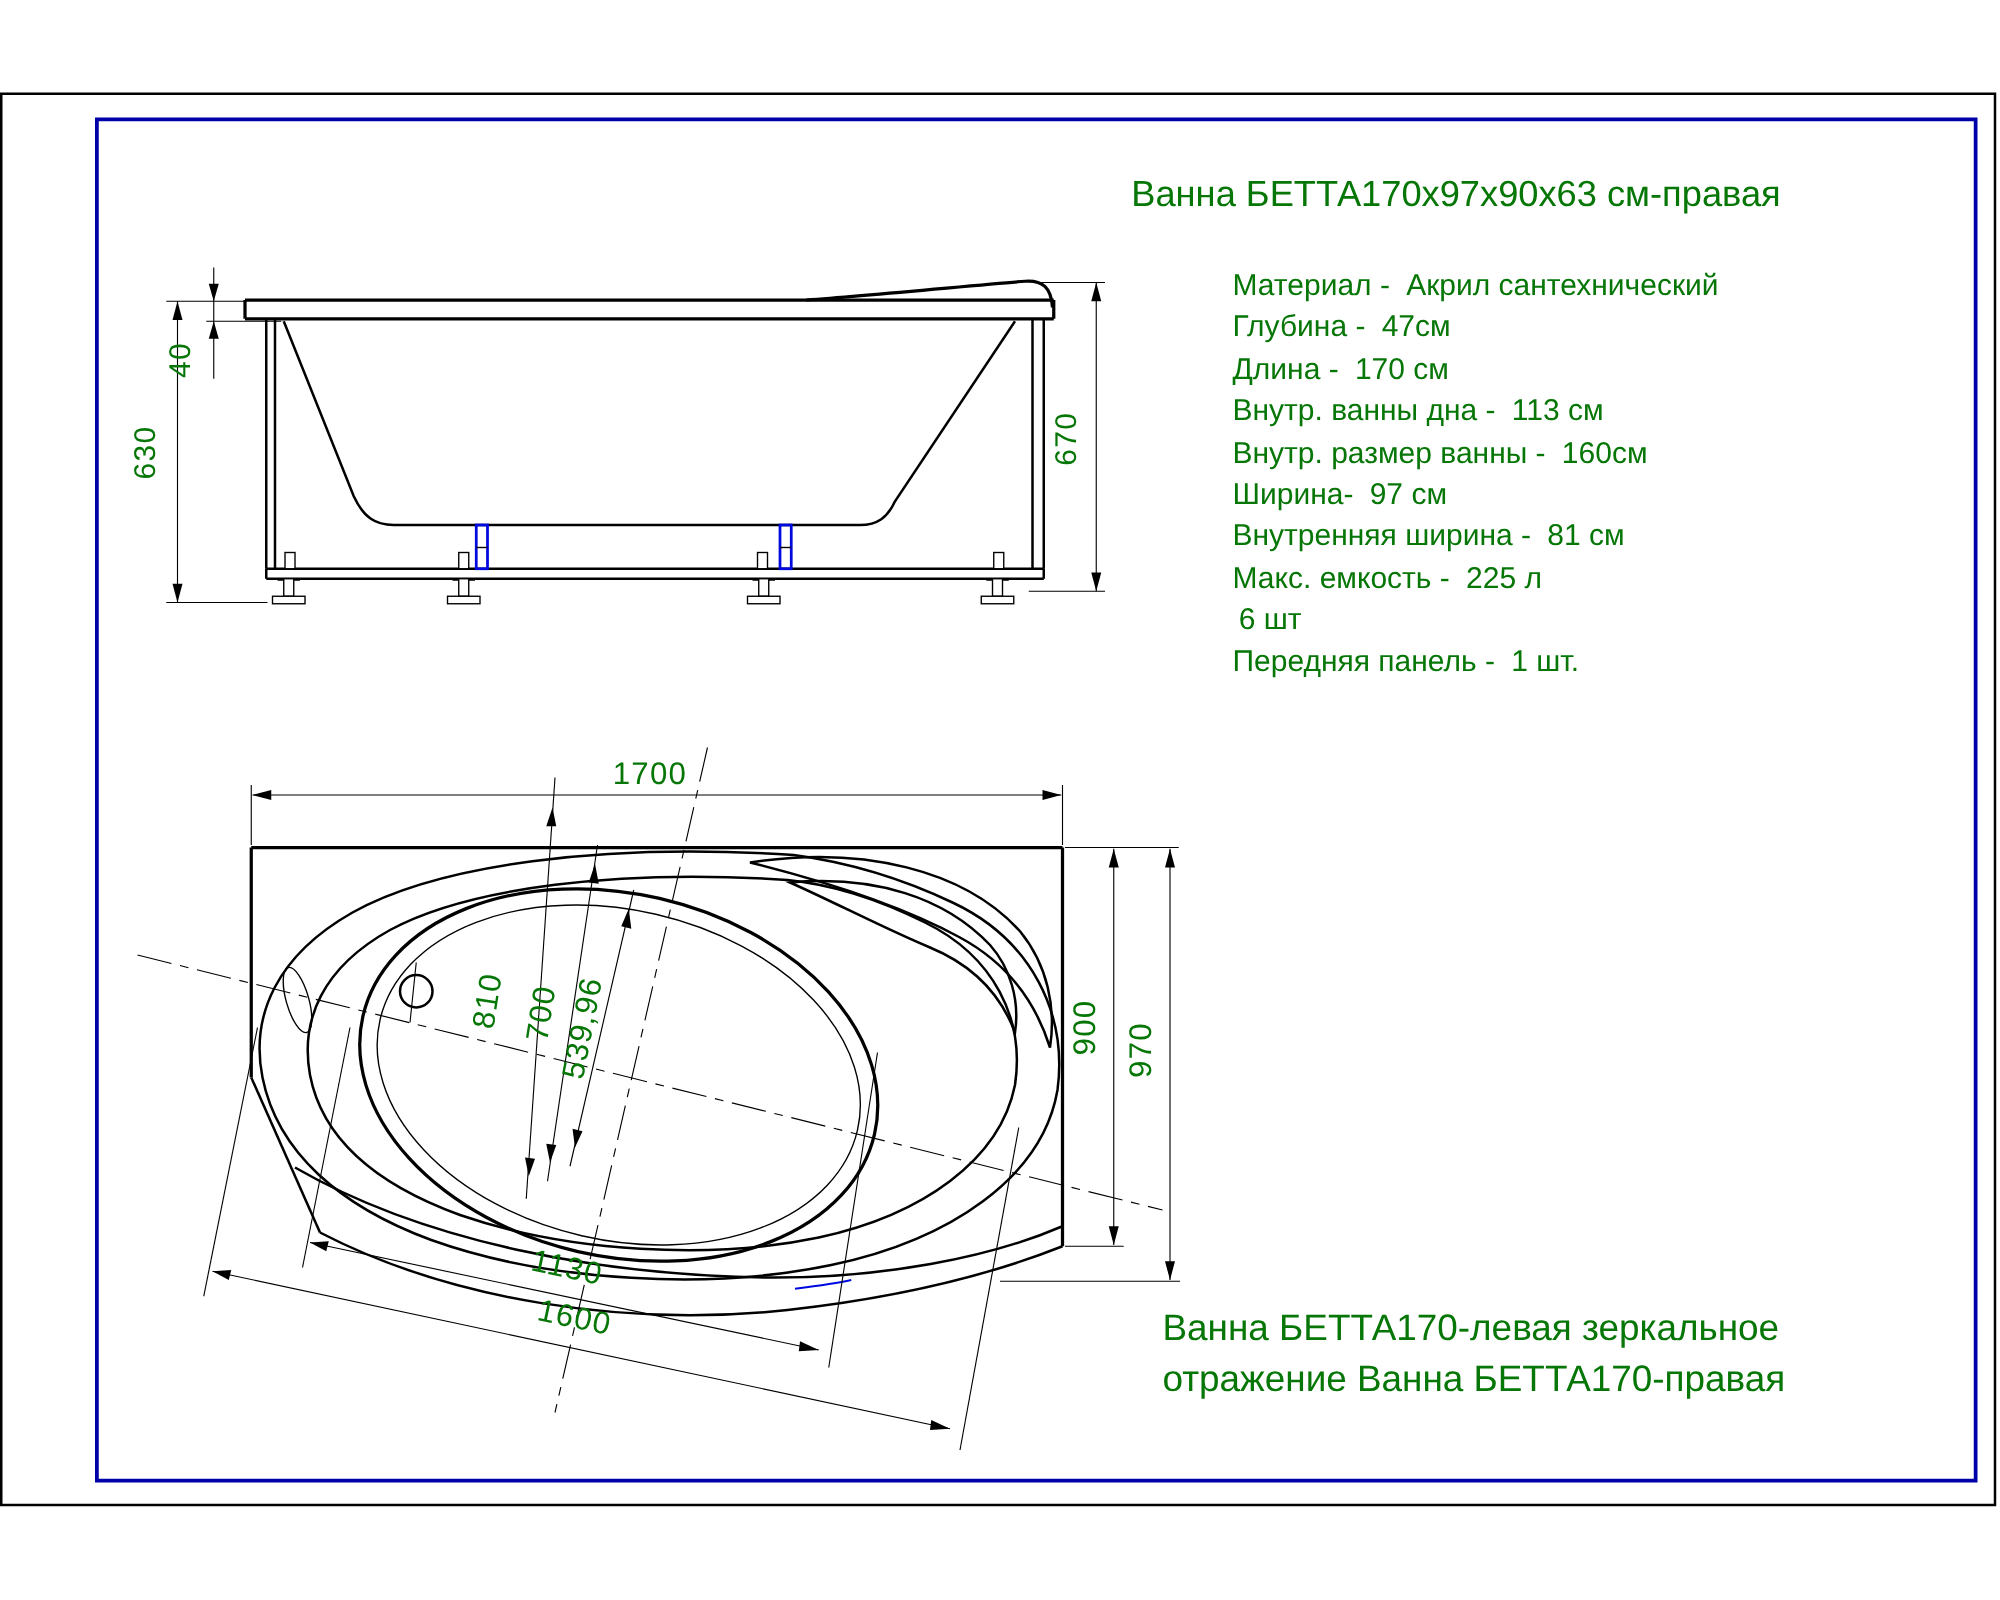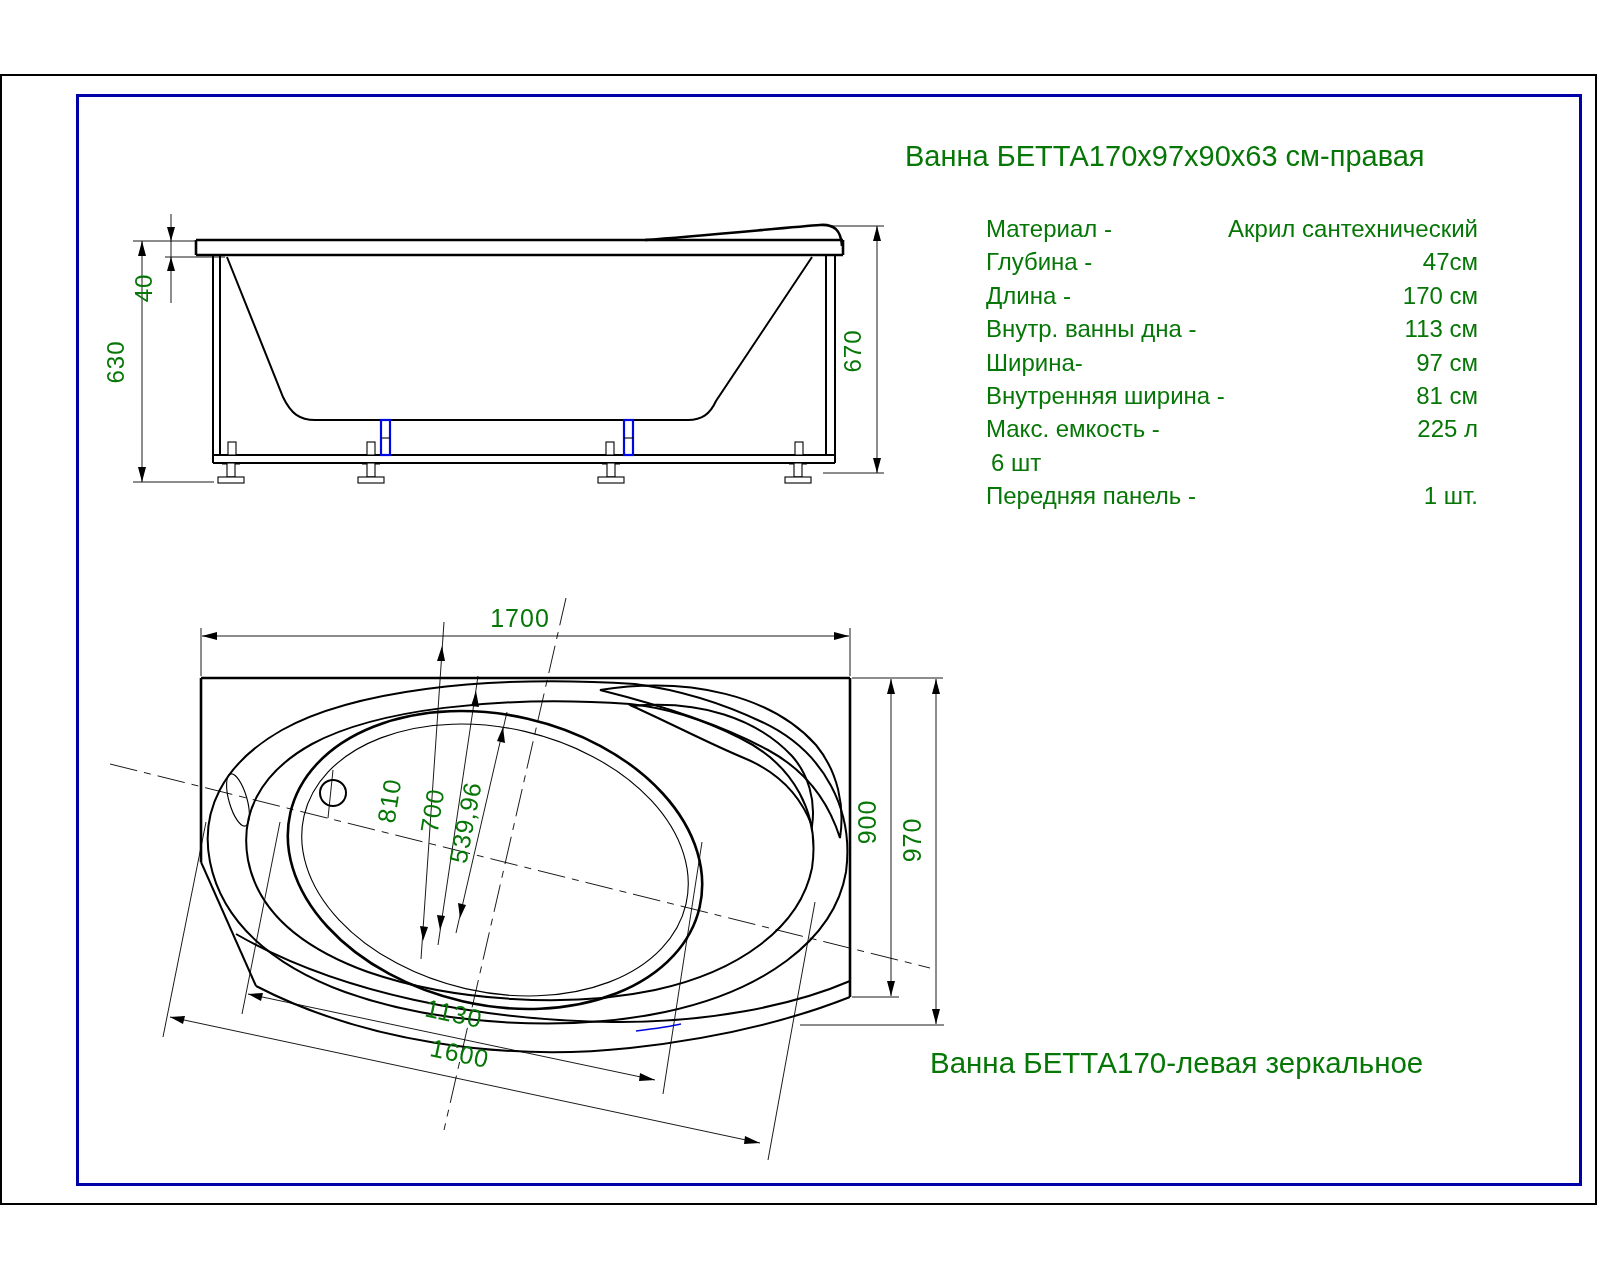--- a/index.html
+++ b/index.html
@@ -1,21 +1,21 @@
 <!DOCTYPE html>
 <html><head>
 <meta charset="utf-8">
 <style>
   html,body{margin:0;padding:0;background:#ffffff;}
   body{width:1600px;height:1280px;position:relative;font-family:"Liberation Sans",sans-serif;overflow:hidden;}
   .frame-outer{position:absolute;left:0px;top:74px;width:1593px;height:1127px;border:2px solid #000;}
   .frame-inner{position:absolute;left:76px;top:94px;width:1500px;height:1086px;border:3px solid #0000A8;}
   .doc-title{position:absolute;left:905px;top:140px;width:620px;font-size:29px;color:#067606;text-align:left;white-space:nowrap;}
   .specs{position:absolute;left:978px;top:212px;width:500px;font-size:24px;color:#067606;}
-  .spec-row{display:flex;justify-content:space-between;height:33.4px;line-height:33.4px;white-space:nowrap;}
+  .spec-row{display:flex;justify-content:flex-start;height:33.4px;line-height:33.4px;white-space:nowrap;}
   .spec-label{padding-left:8px;}
   .spec-value{text-align:right;margin-left:13px;}
   .note{position:absolute;left:930px;top:1042px;width:560px;font-size:29.5px;line-height:41px;color:#067606;text-align:left;white-space:nowrap;}
   svg text{font-family:"Liberation Sans",sans-serif;fill:#067606;}
   .dimtxt{font-size:25px;letter-spacing:1px;}
   .dimtxt-sm{font-size:24px;letter-spacing:1px;}
   svg{position:absolute;left:0;top:0;}
   .thick{stroke:#000;stroke-width:2.6;fill:none;}
   .mid{stroke:#000;stroke-width:2;fill:none;}
   .thin{stroke:#000;stroke-width:1.1;fill:none;}
@@ -44,20 +44,24 @@
     </div>
   <div class="spec-row">
       <span class="spec-label">Длина -</span>
       <span class="spec-value">170 см</span>
     </div>
   <div class="spec-row">
       <span class="spec-label">Внутр. ванны дна -</span>
       <span class="spec-value">113 см</span>
     </div>
   <div class="spec-row">
+      <span class="spec-label">Внутр. размер ванны -</span>
+      <span class="spec-value">160см</span>
+    </div>
+  <div class="spec-row">
       <span class="spec-label">Ширина-</span>
       <span class="spec-value">97 см</span>
     </div>
   <div class="spec-row">
       <span class="spec-label">Внутренняя ширина -</span>
       <span class="spec-value">81 см</span>
     </div>
   <div class="spec-row">
       <span class="spec-label">Макс. емкость -</span>
       <span class="spec-value">225 л</span>
@@ -66,20 +70,21 @@
       <span class="spec-value">6 шт</span>
     </div>
   <div class="spec-row">
       <span class="spec-label">Передняя панель -</span>
       <span class="spec-value">1 шт.</span>
     </div>
 </div>
 
 <div class="note">
   <div>Ванна БЕТТА170-левая зеркальное</div>
+  <div>отражение Ванна БЕТТА170-правая</div>
 </div>
 
 <svg width="1600" height="1280" viewBox="0 0 1600 1280">
 
   <g>
 
     <path class="thick" d="M 196,240 H 843"></path>
     <path class="thick" d="M 196,255 H 843"></path>
     <path class="thick" d="M 196,240 V 255"></path>
     <path class="thick" d="M 843,240 V 255"></path>

